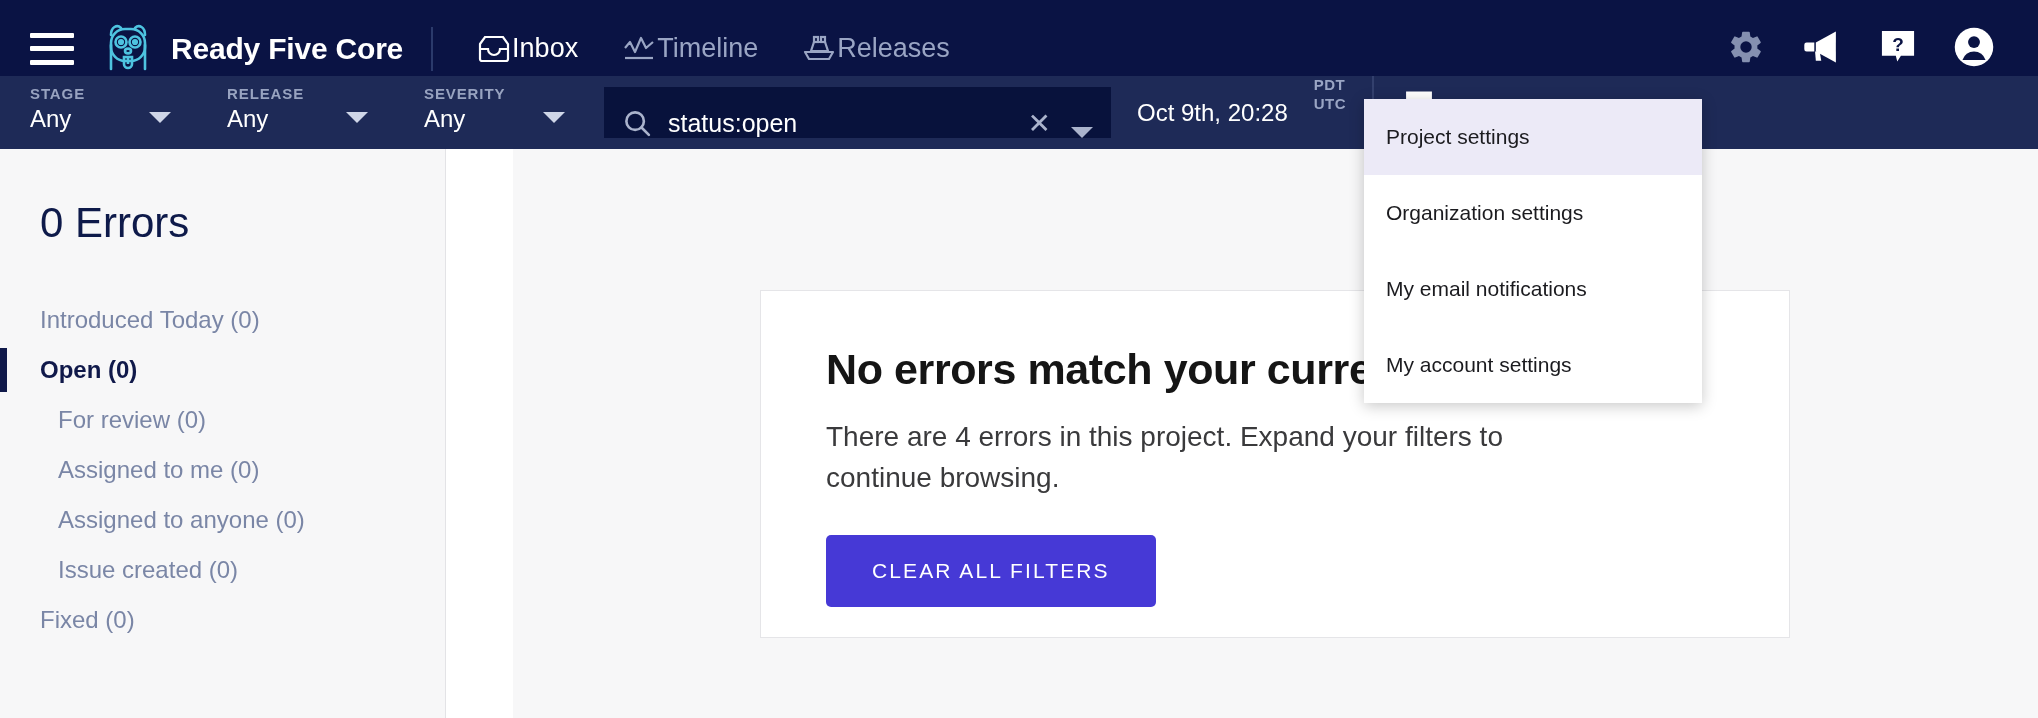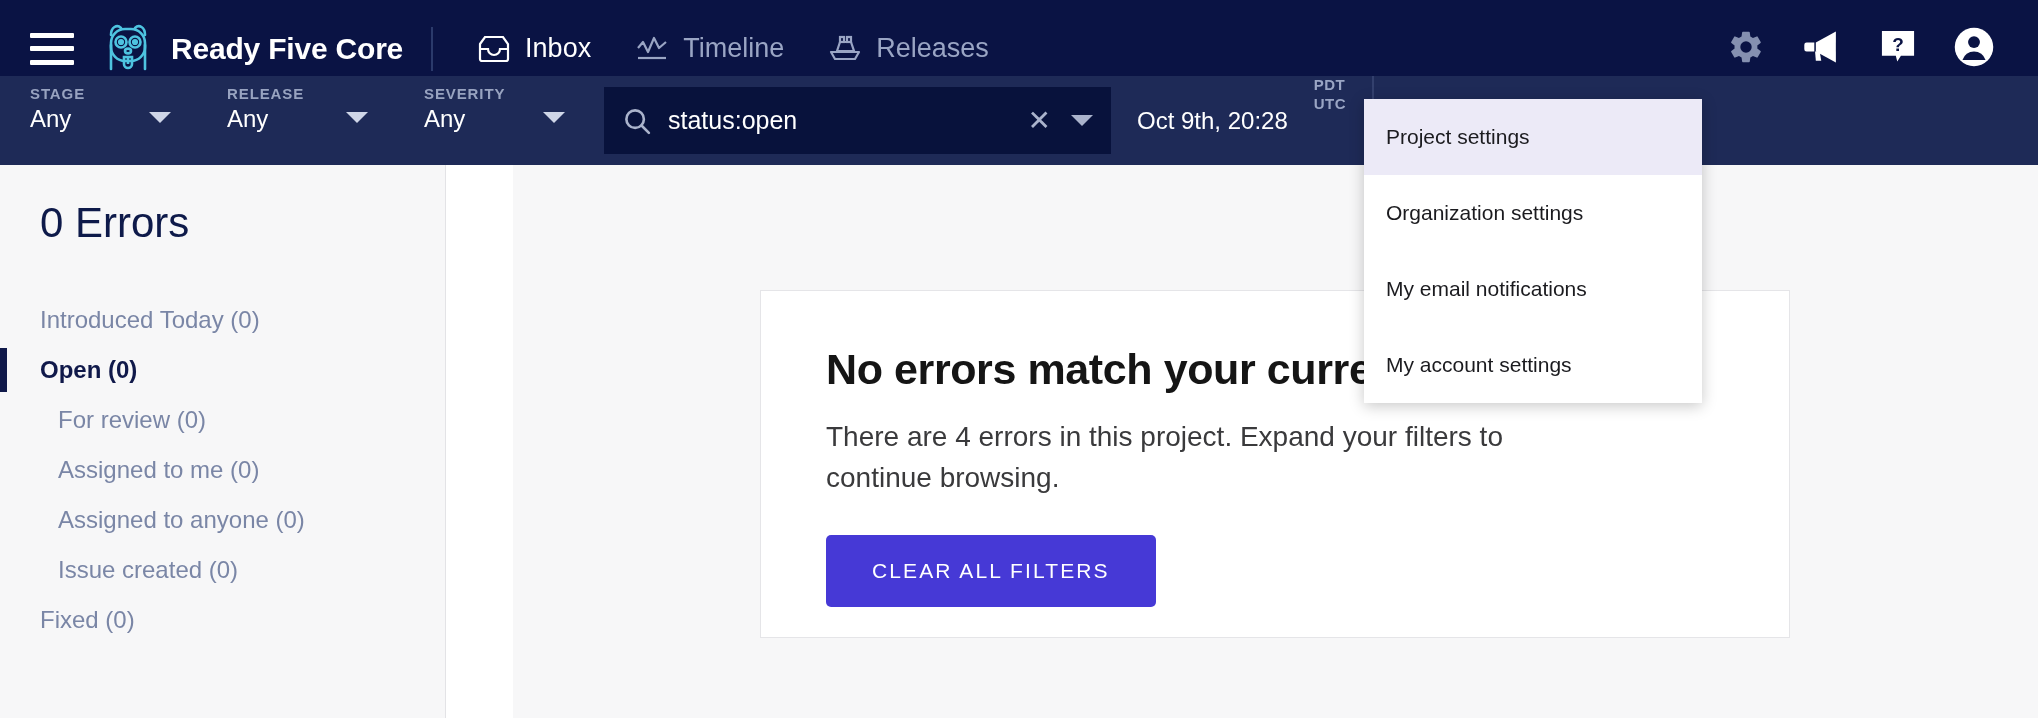--- a/index.html
+++ b/index.html
@@ -29,42 +29,42 @@
   .brand-name {
     margin-left: 17px; color: #ffffff;
     font-size: 30px; font-weight: 700; letter-spacing: -0.2px;
     white-space: nowrap;
   }
   .hdr-divider { width: 2px; height: 44px; background: #2b3a6b; margin-left: 28px; }
 
   .nav { display: flex; align-items: center; height: 97px; margin-left: 22px; }
   .nav-item {
     position: relative; height: 97px;
-    display: flex; align-items: center; gap: 14px;
+    display: flex; align-items: center; gap: 1px;
     padding: 0 22px; cursor: pointer;
     color: #9aa5c4; font-size: 27px; font-weight: 400;
     white-space: nowrap;
   }
   .nav-item.active { color: #ffffff; }
   .nav-item.active::after {
     content: ""; position: absolute; left: 6px; right: 6px; bottom: 0;
     height: 6px; background: #4ec3e0;
   }
   .nav-icon { display: flex; align-items: center; justify-content: center; width: 34px; height: 30px; }
 
   .hdr-right { margin-left: auto; display: flex; align-items: center; gap: 0; padding-right: 26px; }
   .hdr-btn {
     width: 76px; height: 97px; display: flex; align-items: center; justify-content: center;
     cursor: pointer;
   }
 
   
   .filterbar {
     position: absolute; top: 76px; left: 0;
-    width: 2038px; height: 89px;
+    width: 2038px; height: 73px;
     background: #1e2a57;
     display: flex; align-items: stretch;
     z-index: 5;
   }
   .fselect {
     position: relative; width: 197px; padding-left: 30px; padding-top: 9px;
     cursor: pointer;
   }
   .fselect .flabel {
     color: #98a3c0; font-size: 15px; font-weight: 700; letter-spacing: 0.9px;
@@ -74,21 +74,21 @@
   .fselect .fcaret {
     position: absolute; right: 26px; top: 36px;
     width: 0; height: 0;
     border-left: 11px solid transparent; border-right: 11px solid transparent;
     border-top: 11px solid #cfd6e8;
   }
 
   .searchwrap {
     margin-left: 13px; margin-top: 11px; margin-bottom: 11px;
     width: 507px; background: #08123c;
-    display: flex; align-items: center; padding: 0 18px;
+    display: flex; align-items: flex-end; padding: 0 18px;
   }
   .search-icon { width: 30px; height: 30px; flex: 0 0 30px; }
   .search-input {
     flex: 1; background: transparent; border: 0; outline: none;
     color: #ffffff; font-family: "Liberation Sans", sans-serif; font-size: 25px;
     padding-left: 16px;
   }
   .search-clear { color: #aab3cc; font-size: 28px; padding: 0 14px; cursor: pointer; line-height: 1; }
   .search-caret {
     width: 0; height: 0; cursor: pointer;

